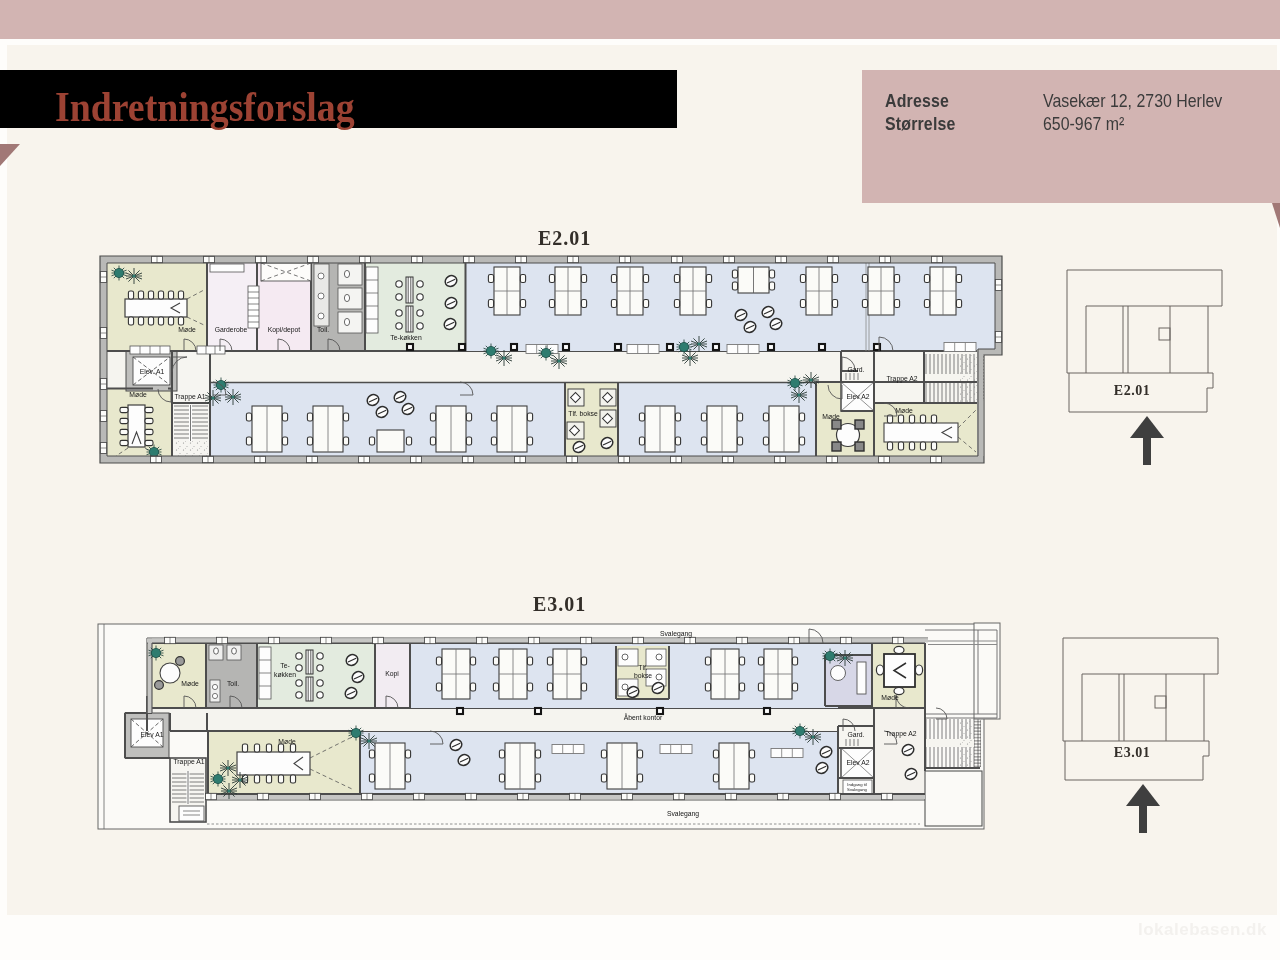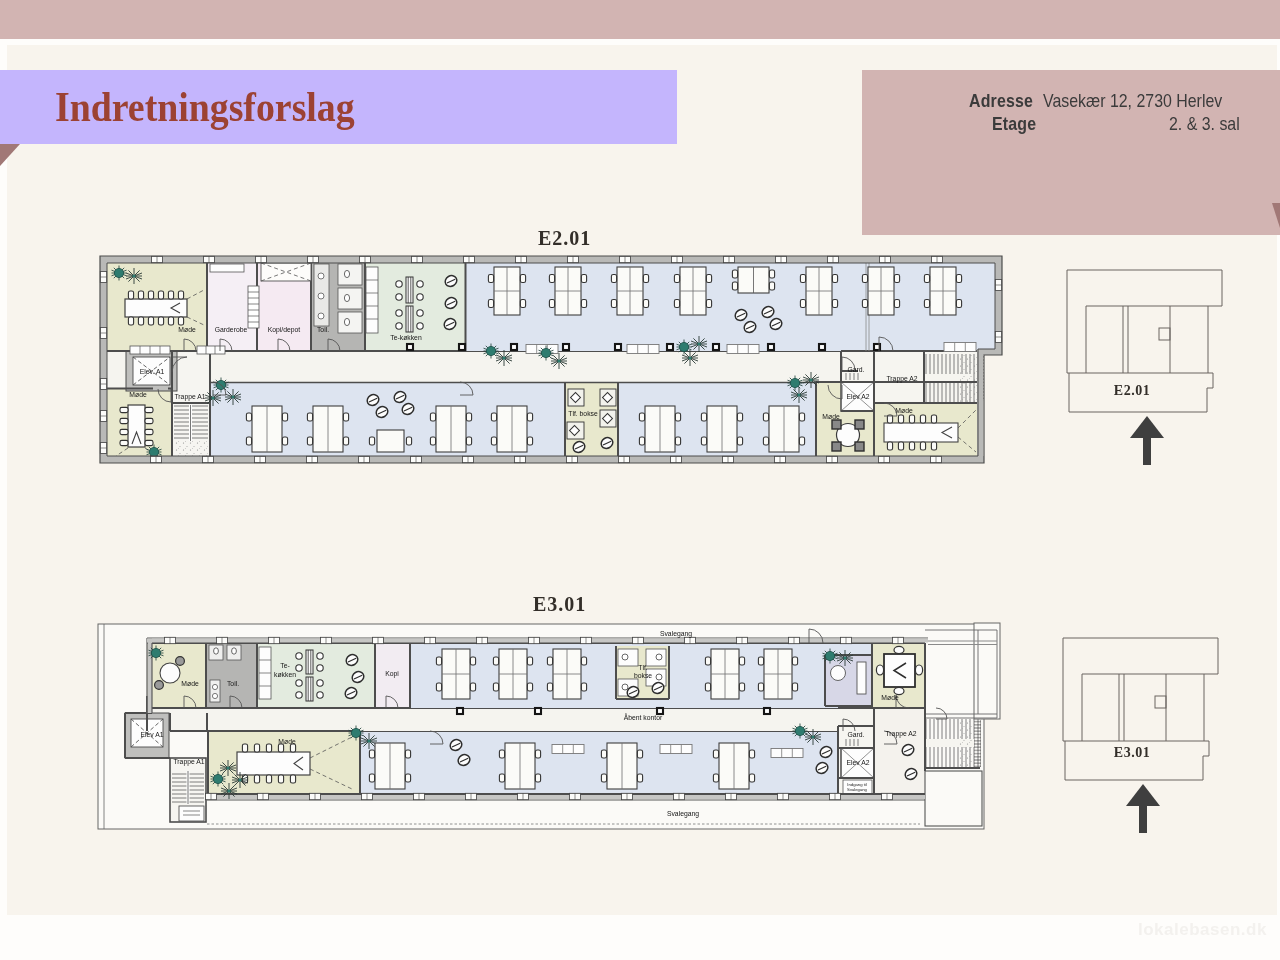--- a/index.html
+++ b/index.html
@@ -1,22 +1,22 @@
 <!DOCTYPE html>
 <html><head>
 <meta charset="utf-8">
 <style>
 html,body{margin:0;padding:0;}
 body{width:1280px;height:960px;background:#fefdfb;font-family:"Liberation Sans",sans-serif;position:relative;overflow:hidden;}
 .cream{position:absolute;left:7px;top:45px;width:1270px;height:870px;background:#f8f4ed;}
 .topstrip{position:absolute;left:0;top:0;width:1280px;height:39px;background:#d2b4b2;}
-.banner{position:absolute;left:0;top:70px;width:677px;height:74px;background:#c4b5fd;}
+.banner{position:absolute;left:0;top:70px;width:677px;height:58px;background:#000000;}
 .banner h1{margin:0;padding:0;position:absolute;left:55px;top:13px;font-family:"Liberation Serif",serif;font-weight:bold;font-size:42px;letter-spacing:0px;transform:scaleX(0.9);transform-origin:0 0;color:#9c4233;}
 .fold-l{position:absolute;left:0;top:144px;width:0;height:0;border-top:22px solid #a17876;border-right:20px solid transparent;}
-.infobox{position:absolute;left:862px;top:70px;width:418px;height:165px;background:#d2b4b2;text-align:right;}
+.infobox{position:absolute;left:862px;top:70px;width:418px;height:133px;background:#d2b4b2;}
 .fold-r{position:absolute;left:1272px;top:203px;width:0;height:0;border-top:25px solid #a17876;border-left:8px solid transparent;border-right:0 solid transparent;}
 .infobox table{border-collapse:collapse;margin:20px 0 0 23px;font-size:18.5px;color:#3b3b3b;}
 .infobox td{padding:0;height:22.5px;vertical-align:middle;}
 .infobox td span{display:inline-block;transform:scaleX(0.86);transform-origin:0 50%;white-space:nowrap;}
 .infobox td.l{font-weight:bold;width:158px;letter-spacing:0.2px;}
 .ptitle{position:absolute;font-family:"Liberation Serif",serif;font-weight:bold;font-size:20px;color:#332e29;letter-spacing:1px;}
 .wm{position:absolute;left:1138px;top:920px;font-size:17px;color:#f3f1ee;font-weight:bold;letter-spacing:0.5px;}
 </style>
 </head>
 <body>
@@ -27,22 +27,22 @@
   </div>
 <div class="fold-l"></div>
 <div class="infobox">
 <table>
 <tbody>
         <tr>
           <td class="l"><span>Adresse</span></td>
           <td><span>Vasekær 12, 2730 Herlev</span></td>
         </tr>
 <tr>
-          <td class="l"><span>Etage</span></td>
-          <td><span>2. &amp; 3. sal</span></td>
+          <td class="l"><span>Størrelse</span></td>
+          <td><span>650-967 m²</span></td>
         </tr>
 </tbody>
     </table>
 </div>
 <div class="fold-r"></div>
 <div class="ptitle" style="left:538px;top:227px;">E2.01</div>
 <div class="ptitle" style="left:533px;top:593px;">E3.01</div>
 <div class="wm">lokalebasen.dk</div>
 
 <svg style="position:absolute;left:0;top:0;" width="1280" height="960" viewBox="0 0 1280 960">

